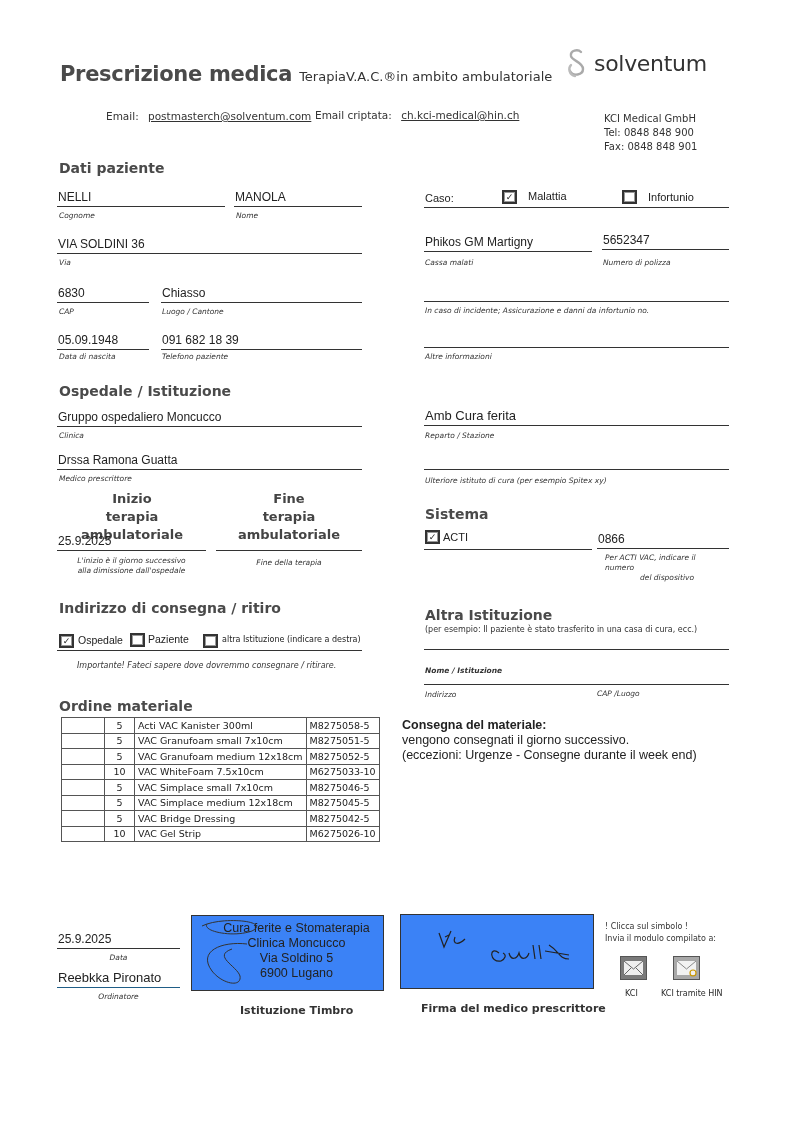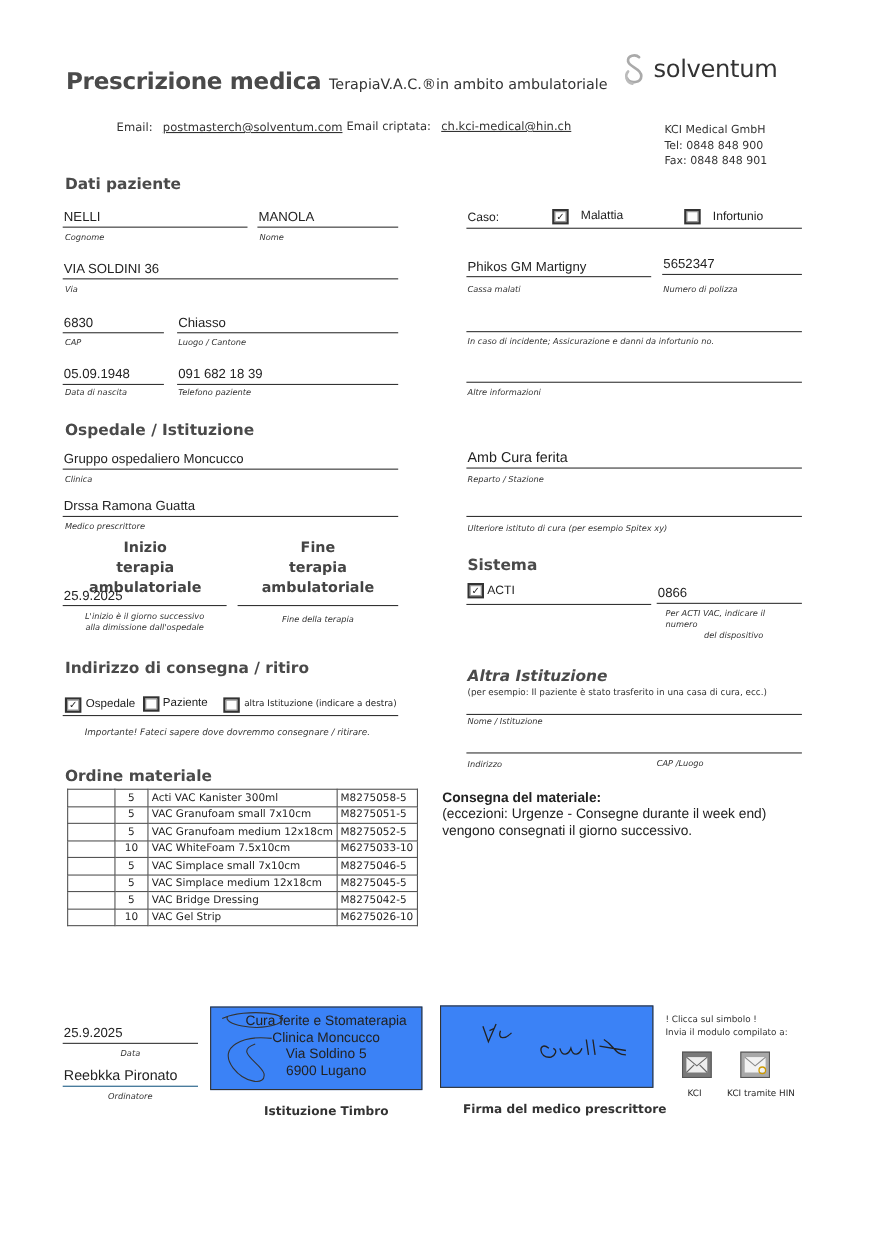--- a/index.html
+++ b/index.html
@@ -177,24 +177,24 @@
 <div class="abs h2" style="left:59px; top:600px;">Indirizzo di consegna / ritiro</div>
 <div class="field" style="left:57px; top:632px; width:305px; height:19px;"></div>
 <div class="cb" style="left:59px; top:634px;">✓</div>
 <div class="cblabel" style="left:78px; top:634px; font-size:10.5px;">Ospedale</div>
 <div class="cb" style="left:130px; top:633px;"></div>
 <div class="cblabel" style="left:148px; top:633px; font-size:10.5px;">Paziente</div>
 <div class="cb" style="left:203px; top:634px;"></div>
 <div class="cblabel cal" style="left:222px; top:635px; font-size:8px;">altra Istituzione (indicare a destra)</div>
 <div class="flabel" style="left:77px; top:661px; font-size:8px;">Importante! Fateci sapere dove dovremmo consegnare / ritirare.</div>
 
-<div class="abs h2" style="left:425px; top:607px;font-style:italic;">Altra Istituzione</div>
+<div class="abs h2" style="left:425px; top:607px;">Altra Istituzione</div>
 <div class="abs cal" style="left:425px; top:625px; font-size:8px; color:#333;">(per esempio: Il paziente è stato trasferito in una casa di cura, ecc.)</div>
 <div class="field" style="left:424px; top:632px; width:305px;"></div>
-<div class="flabel" style="left:425px; top:651px;">Nome / Istituzione</div>
+<div class="flabel" style="left:425px; top:666px;font-weight:bold;">Nome / Istituzione</div>
 <div class="field" style="left:424px; top:667px; width:305px;"></div>
 <div class="flabel" style="left:425px; top:690px;">Indirizzo</div>
 <div class="flabel" style="left:597px; top:689px;">CAP /Luogo</div>
 
 <div class="abs h2" style="left:59px; top:698px;">Ordine materiale</div>
 <table class="order">
   <tbody id="order-body">
       <tr>
         <td class="blank"></td>
         <td class="qty">5</td>
@@ -241,22 +241,22 @@
         <td class="blank"></td>
         <td class="qty">10</td>
         <td class="desc">VAC Gel Strip</td>
         <td class="code">M6275026-10</td>
       </tr>
     </tbody>
 </table>
 
 <div class="abs delivery">
   <div><b>Consegna del materiale:</b></div>
+  <div>vengono consegnati il giorno successivo.</div>
   <div>(eccezioni: Urgenze - Consegne durante il week end)</div>
-  <div>vengono consegnati il giorno successivo.</div>
 </div>
 
 <div class="field" style="left:57px; top:931px; width:123px;">
     <span class="fval">25.9.2025</span>
   </div>
 <div class="flabel" style="left:57px; top:953px; width:123px; text-align:center;">Data</div>
 <div class="field" style="left:57px; top:970px; width:123px; border-bottom-color:#1f5d86;">
     <span class="fval" style="font-size:13px;">Reebkka Pironato</span>
   </div>
 <div class="flabel" style="left:57px; top:992px; width:123px; text-align:center;">Ordinatore</div>

